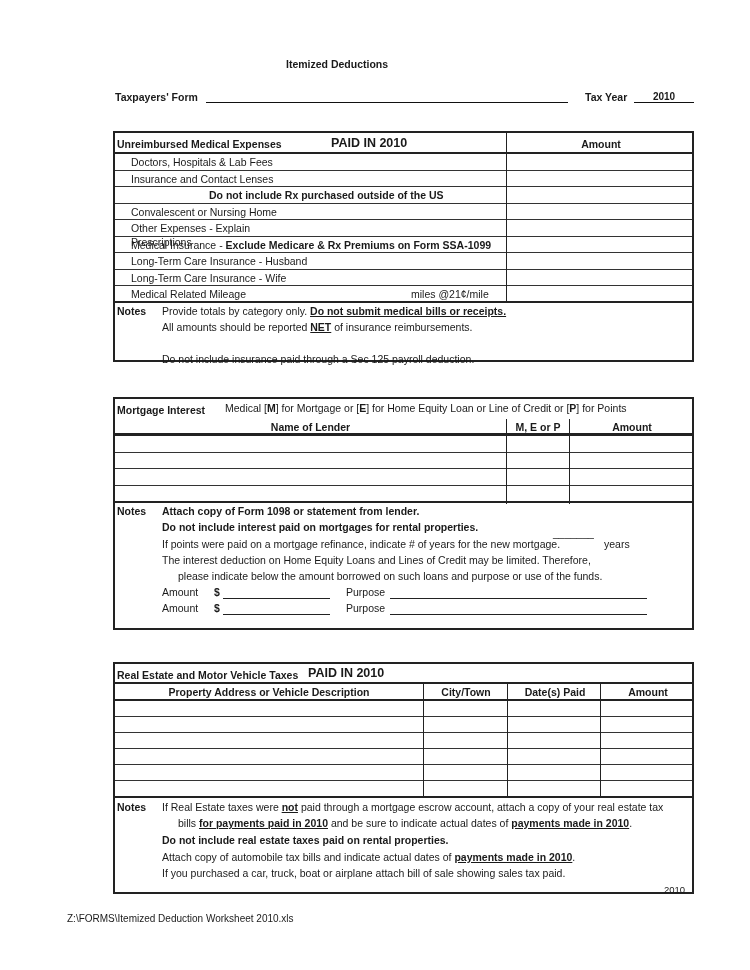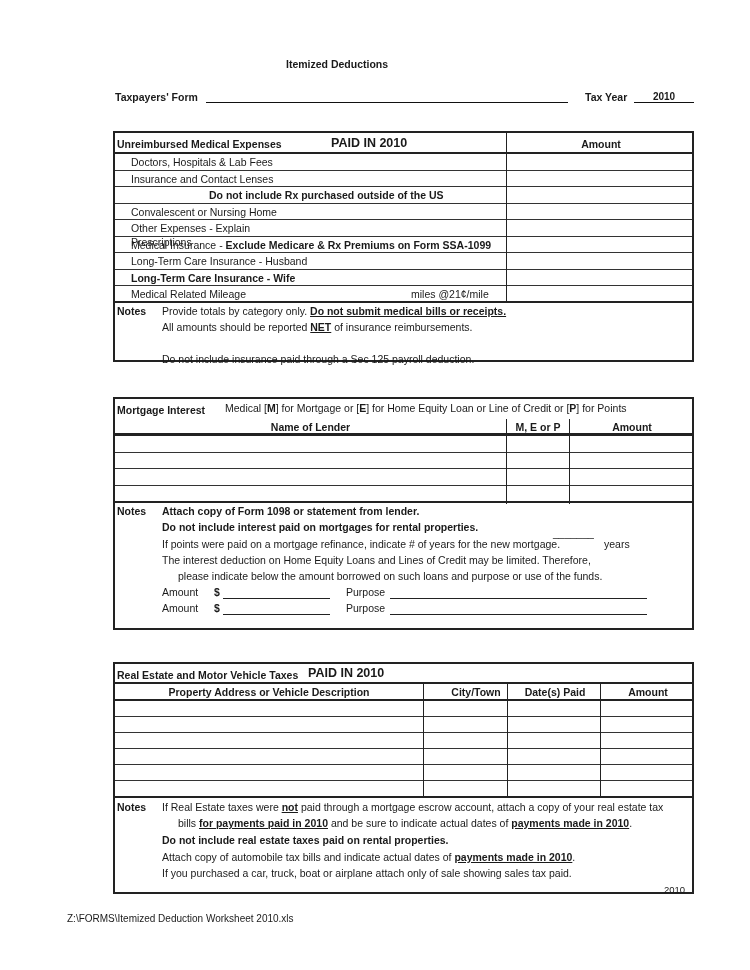--- a/index.html
+++ b/index.html
@@ -51,21 +51,21 @@
   </div>
   <div class="row" style="top:87px; height:16.5px;">
     <span class="cell-text" style="left:16px; top:0;">Other Expenses - Explain</span>
   </div>
   <div class="row" style="top:103.5px; height:16.5px;">
     <span class="cell-text" style="left:16px; top:0;"><span>Medical Insurance - </span><b>Exclude Medicare &amp; Rx Premiums on Form SSA-1099</b></span>
   </div>
   <div class="row" style="top:120px; height:16.5px;">
     <span class="cell-text" style="left:16px; top:0;">Long-Term Care Insurance - Husband</span>
   </div>
-  <div class="row" style="top:136.5px; height:16.5px;font-weight:bold;">
+  <div class="row" style="top:136.5px; height:16.5px;">
     <span class="cell-text" style="left:16px; top:0;">Long-Term Care Insurance - Wife</span>
   </div>
   <div class="row" style="top:153px; height:17px; border-bottom:2px solid #222;">
     <span class="cell-text" style="left:16px; top:0;">Medical Related Mileage</span>
     <span class="cell-text" style="left:296px; top:0;">miles  @21¢/mile</span>
   </div>
 
   <div class="vline" style="left:391px; bottom:59px;"></div>
 
   <div class="abs" style="left:393px; top:21px; width:184px; height:16px;"></div>
@@ -136,21 +136,21 @@
   <div class="abs" style="left:275px; top:201px; width:257px; height:14px; border-bottom:1px solid #222;"></div>
 </div>
 
 <div class="frame" style="left:113px; top:662px; width:581px; height:232px;">
   <div class="row" style="top:0; height:20px; border-bottom:2px solid #222;">
     <span class="cell-text b" style="left:2px; top:3px;">Real Estate and Motor Vehicle Taxes</span>
     <span class="cell-text b" style="left:193px; top:1px; font-size:12.5px;">PAID IN 2010</span>
   </div>
   <div class="row" style="top:20px; height:17px; border-bottom:2px solid #222;">
     <span class="cell-text hdr" style="left:0; width:308px; top:0;">Property Address or Vehicle Description</span>
-    <span class="cell-text hdr" style="left:320px; width:82px; top:0;">City/Town</span>
+    <span class="cell-text hdr" style="left:310px; width:82px; top:0;">City/Town</span>
     <span class="cell-text hdr" style="left:394px; width:92px; top:0;">Date(s) Paid</span>
     <span class="cell-text hdr" style="left:487px; width:92px; top:0;">Amount</span>
   </div>
   <div class="row" style="top:37px; height:16px;"></div>
   <div class="row" style="top:53px; height:16px;"></div>
   <div class="row" style="top:69px; height:16px;"></div>
   <div class="row" style="top:85px; height:16px;"></div>
   <div class="row" style="top:101px; height:16px;"></div>
   <div class="row" style="top:117px; height:17px; border-bottom:2px solid #222;"></div>
   <div class="vline" style="left:308px; top:20px; bottom:96px;"></div>
@@ -180,17 +180,17 @@
   <div class="abs" style="left:0; top:117px; width:307px; height:15px;"></div>
   <div class="abs" style="left:310px; top:117px; width:81px; height:15px;"></div>
   <div class="abs" style="left:394px; top:117px; width:90px; height:15px;"></div>
   <div class="abs" style="left:487px; top:117px; width:90px; height:15px;"></div>
 
   <span class="cell-text b" style="left:2px; top:135px;">Notes</span>
   <span class="cell-text" style="left:47px; top:135px;"><span>If Real Estate taxes were </span><b class="u">not</b><span> paid through a mortgage escrow account, attach a copy of your real estate tax</span></span>
   <span class="cell-text" style="left:63px; top:151px;"><span>bills </span><b class="u">for payments paid in 2010</b><span> and be sure to indicate actual dates of </span><b class="u">payments made in 2010</b><span>.</span></span>
   <span class="cell-text b" style="left:47px; top:168px;">Do not include real estate taxes paid on rental properties.</span>
   <span class="cell-text" style="left:47px; top:185px;"><span>Attach copy of automobile tax bills and indicate actual dates of </span><b class="u">payments made in 2010</b><span>.</span></span>
-  <span class="cell-text" style="left:47px; top:201px;">If you purchased a car, truck, boat or airplane attach only of sale showing sales tax paid.</span>
+  <span class="cell-text" style="left:47px; top:201px;">If you purchased a car, truck, boat or airplane attach bill of sale showing sales tax paid.</span>
   <span class="cell-text" style="left:549px; top:220px; font-size:9.5px; line-height:12px;">2010</span>
 </div>
 
 <div class="abs" style="left:67px; top:913px; font-size:10px;">Z:\FORMS\Itemized Deduction Worksheet 2010.xls</div>
 
 </body></html>

